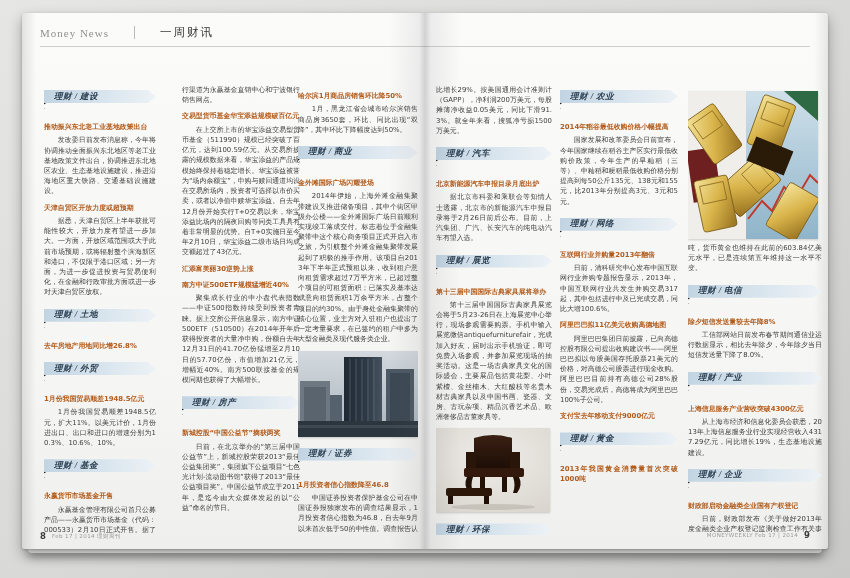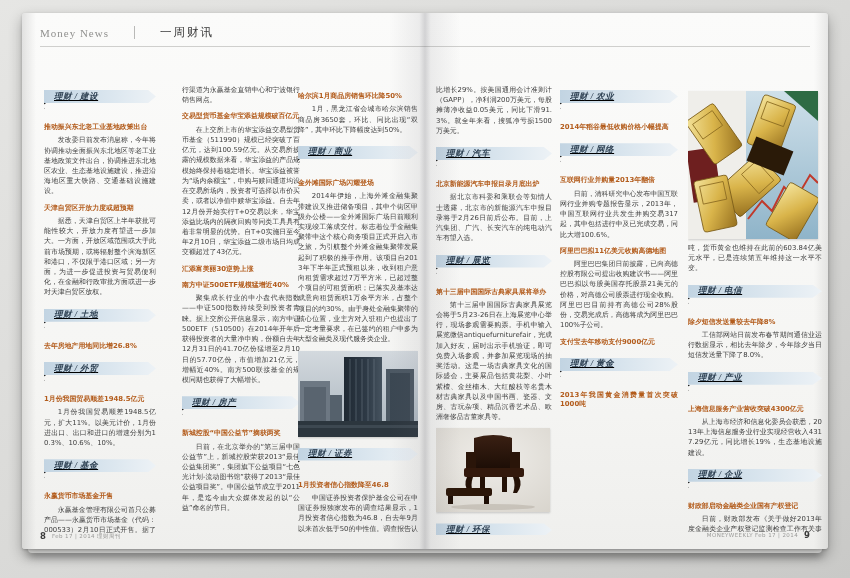--- a/index.html
+++ b/index.html
@@ -34,21 +34,21 @@
   .top-rule{position:absolute;left:18px;right:18px;top:33px;height:1px;background:#cfcfcd;}
 
   .col{position:absolute;top:72px;height:450px;overflow:hidden;}
   #col-0{left:22px;width:112px;}
   #col-1{left:160px;width:118px;}
   #col-2{left:276px;width:120px;}
   #col-3{left:414px;width:116px;}
   #col-4{left:538px;width:118px;}
   #col-5{left:666px;width:134px;}
 
-  .section{position:relative;margin:11px 0 20px;text-decoration:underline;}
+  .section{position:relative;margin:11px 0 20px;}
   .col .section:first-child{margin-top:5px;}
   .ribbon{
     height:13px;display:flex;align-items:center;padding-left:10px;
     background:linear-gradient(90deg,#c2d4e2 0%,#d9e5ee 55%,#edf2f6 100%);
     clip-path:polygon(0 0,93% 0,100% 50%,93% 100%,0 100%);
     font-family:"Liberation Serif",serif;font-style:italic;font-weight:bold;
     font-size:8.5px;color:#2f4254;letter-spacing:0.5px;white-space:nowrap;
   }
   .cursor{position:absolute;left:-6px;top:9px;width:9px;height:11px;}
   .subhead{font-size:6.9px;font-weight:bold;color:#b35c1c;margin:7px 0 3px;line-height:1.35;text-align:justify;}
@@ -253,20 +253,21 @@
   <div class="col" id="col-4">
       <div class="section">
         <div class="ribbon">
           <span class="rlabel">理财 / 农业</span>
         </div>
         <svg class="cursor" viewBox="0 0 10 12">
           <path d="M1 1 L9 5.2 L5.2 6.2 L7.2 10.8 L5.6 11.5 L3.7 7 L1 9 Z" fill="#1a1a1a"></path>
         </svg>
       </div>
       <div class="subhead">2014年稻谷最低收购价格小幅提高</div>
+      <p class="body">国家发展和改革委员会日前宣布，今年国家继续在稻谷主产区实行最低收购价政策，今年生产的早籼稻（三等）、中籼稻和粳稻最低收购价格分别提高到每50公斤135元、138元和155元，比2013年分别提高3元、3元和5元。</p>
       <div class="section">
         <div class="ribbon">
           <span class="rlabel">理财 / 网络</span>
         </div>
         <svg class="cursor" viewBox="0 0 10 12">
           <path d="M1 1 L9 5.2 L5.2 6.2 L7.2 10.8 L5.6 11.5 L3.7 7 L1 9 Z" fill="#1a1a1a"></path>
         </svg>
       </div>
       <div class="subhead">互联网行业并购量2013年翻倍</div>
       <p class="body">日前，清科研究中心发布中国互联网行业并购专题报告显示，2013年，中国互联网行业共发生并购交易317起，其中包括进行中及已完成交易，同比大增100.6%。</p>

